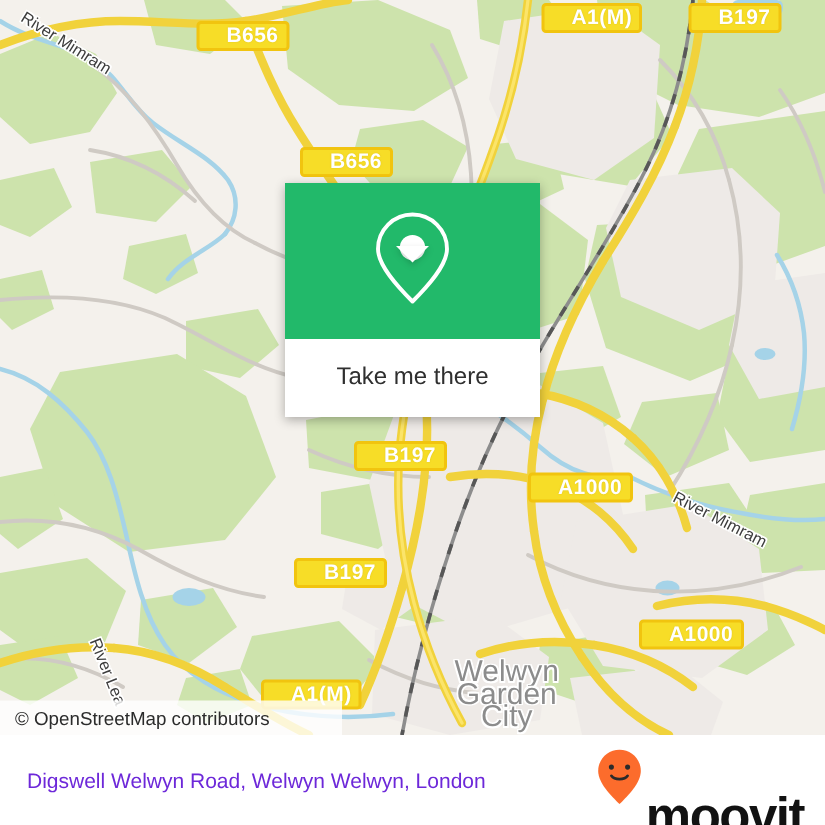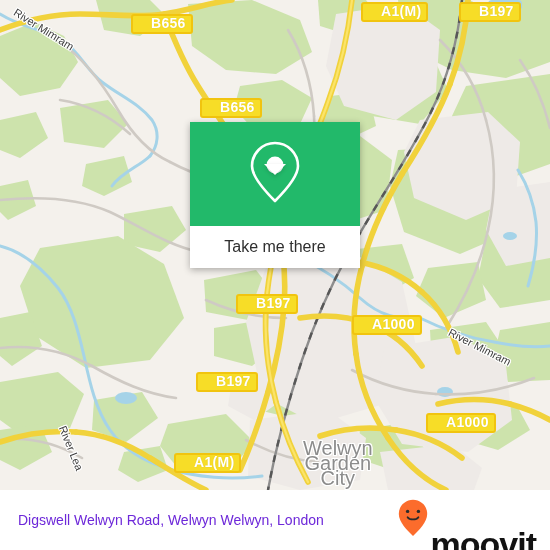--- a/index.html
+++ b/index.html
@@ -68,21 +68,21 @@
     position:absolute;left:190px;top:122px;width:170px;
     background:#fff;
     box-shadow:0 2px 7px rgba(0,0,0,.30);
     border-radius:1px;
   }
   .card-head{
     height:104px;background:#22b96a;
     display:flex;align-items:center;justify-content:center;
   }
   .card-foot{
-    height:42px;background:#fff;
+    height:52px;background:#fff;
     display:flex;align-items:center;justify-content:center;
   }
   .card-foot span{font-size:16px;color:#2f2f2f;}
   .card-tail{
     position:absolute;left:50%;top:164px;margin-left:-11px;
     width:0;height:0;
     border-left:11px solid transparent;
     border-right:11px solid transparent;
     border-top:11px solid #ffffff;
     filter:drop-shadow(0 2px 2px rgba(0,0,0,.18));
@@ -258,20 +258,23 @@
     <div class="shield" style="left:174px;top:453px;">A1(M)</div>
 
     <div class="riverlabel" style="left:18px;top:6px;transform:rotate(32deg);">River Mimram</div>
     <div class="riverlabel" style="left:68px;top:424px;transform:rotate(68deg);">River Lea</div>
     <div class="riverlabel" style="left:452px;top:326px;transform:rotate(27deg);">River Mimram</div>
 
     <div class="placelabel" style="left:303px;top:441px;">Welwyn
 Garden
 City</div>
 
+    <div class="attrib">
+      <span>© OpenStreetMap contributors</span>
+    </div>
   </div>
 
   <div class="card">
     <div class="card-head">
       <span>
         <svg width="54" height="66" viewBox="0 0 54 66" aria-hidden="true">
           <path d="M27,4 C14.3,4 4,14.3 4,27 C4,38 17,52 27,62 C37,52 50,38 50,27 C50,14.3 39.7,4 27,4 Z" fill="none" stroke="#ffffff" stroke-width="2.6" stroke-linejoin="round"></path>
           <circle cx="27" cy="26" r="8.4" fill="#ffffff"></circle>
         </svg>
       </span>

